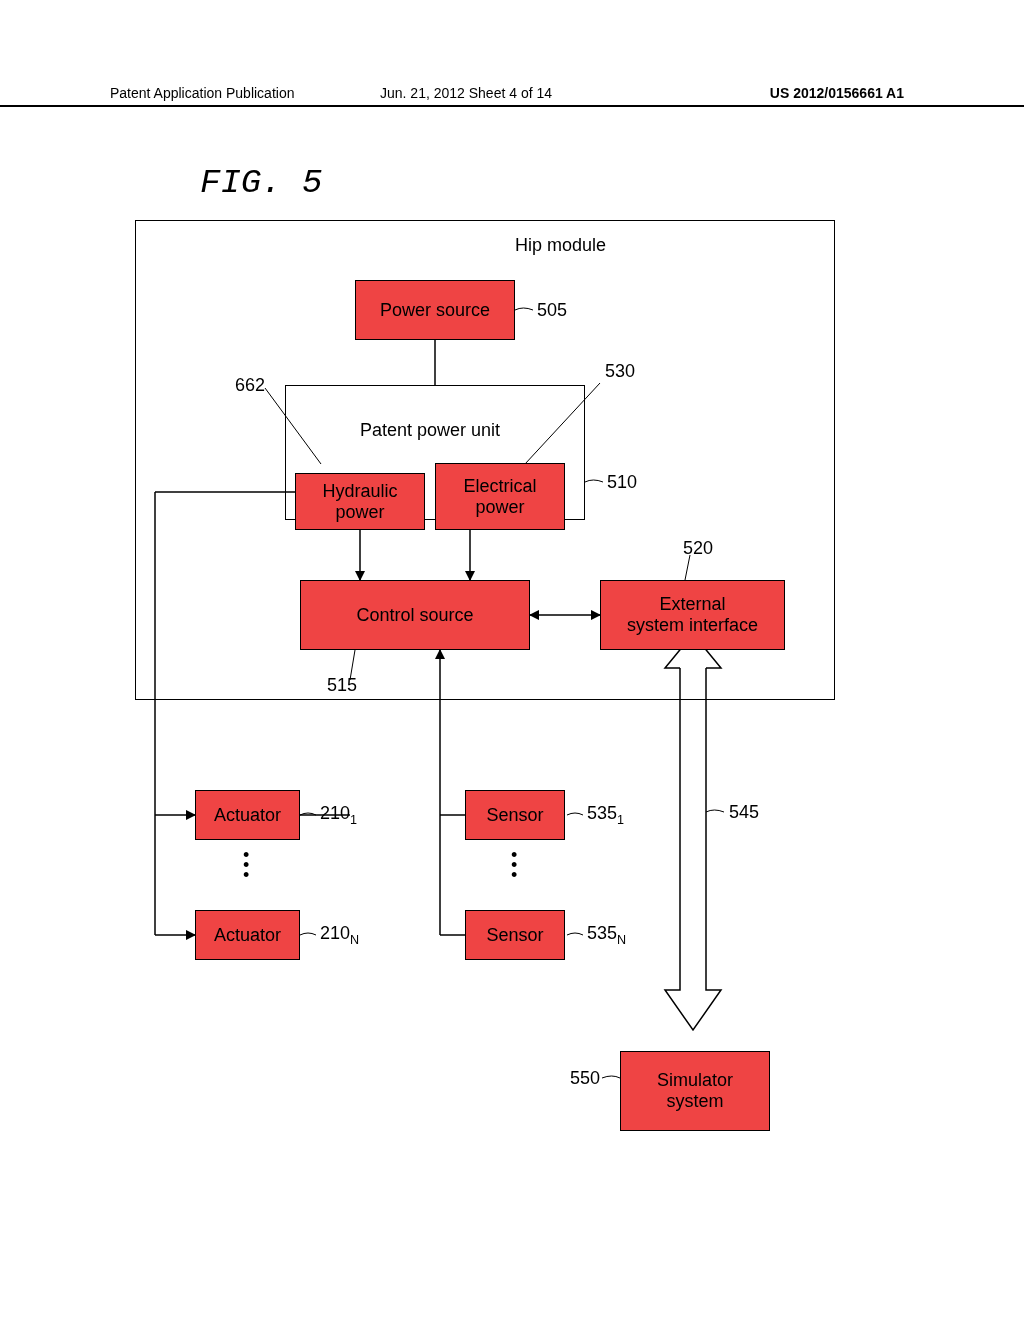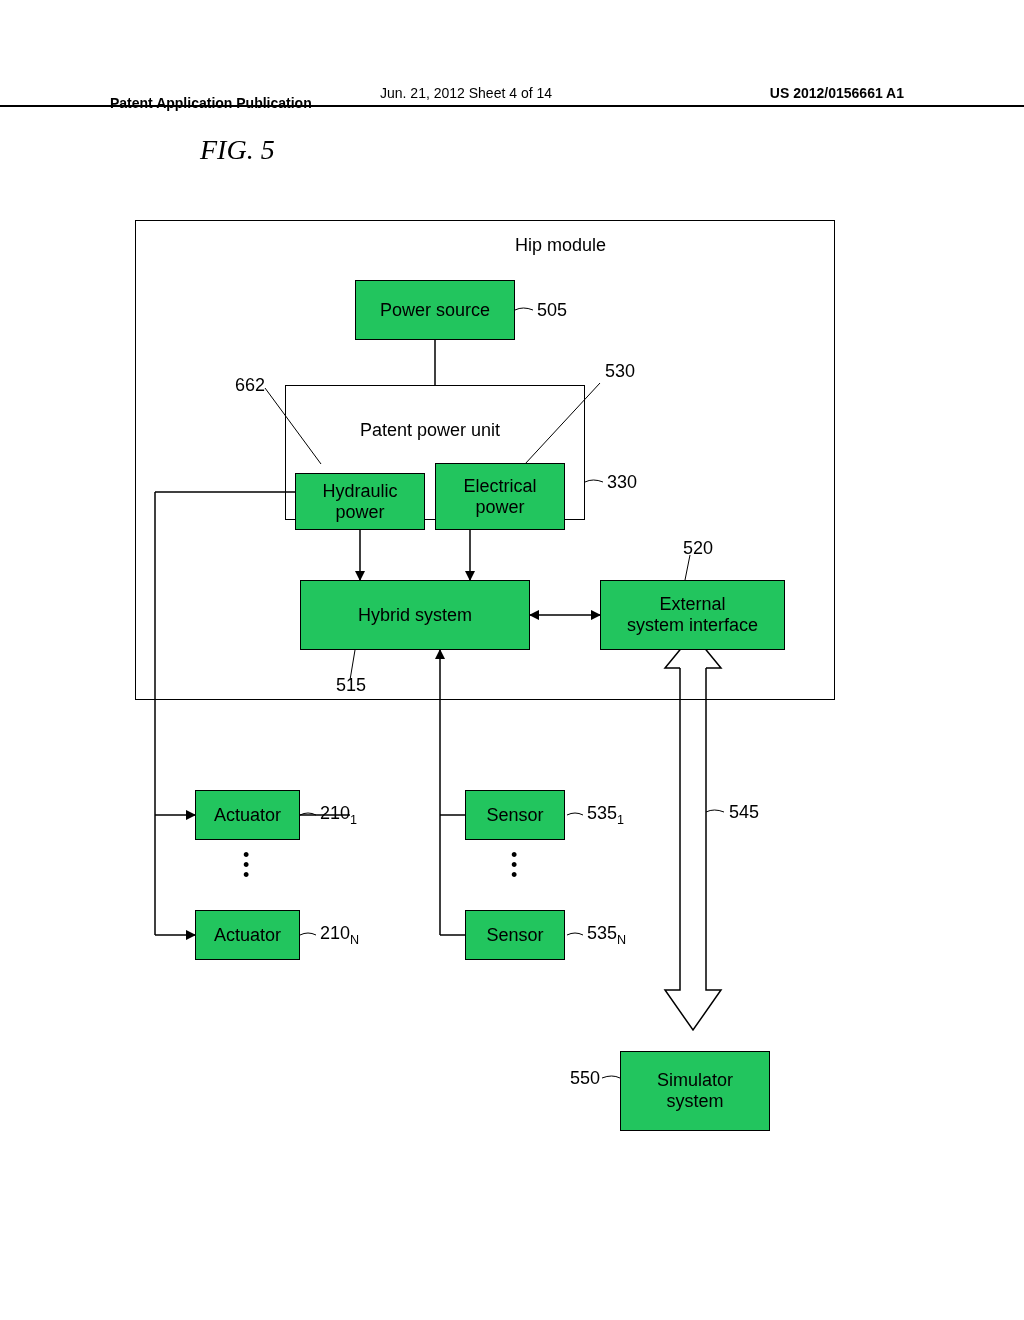--- a/index.html
+++ b/index.html
@@ -16,54 +16,54 @@
     top: 85px;
     left: 0;
     right: 0;
     height: 20px;
     border-bottom: 2px solid #000;
     font-size: 14px;
   }
   .hdr-left {
     position: absolute;
     left: 110px;
-    top: 10px;
+    top: 0;
+    font-weight: normal;
+  }
+  .hdr-center {
+    position: absolute;
+    left: 380px;
+    top: 0;
+  }
+  .hdr-right {
+    position: absolute;
+    right: 120px;
+    top: 0;
     font-weight: bold;
   }
-  .hdr-center {
-    position: absolute;
-    left: 380px;
-    top: 0;
-  }
-  .hdr-right {
-    position: absolute;
-    right: 120px;
-    top: 0;
-    font-weight: bold;
-  }
   .fig-title {
     position: absolute;
-    top: 134px;
+    top: 164px;
     left: 200px;
     font-style: italic;
-    font-family: Liberation Serif, serif;
-    font-size: 28px;
+    font-family: Liberation Mono, monospace;
+    font-size: 34px;
   }
 
   .canvas {
     position: absolute;
     left: 135px;
     top: 220px;
     width: 760px;
     height: 1000px;
   }
 
   .box {
     position: absolute;
-    background: #22c55e;
+    background: #ef4444;
     border: 1.5px solid #000;
     display: flex;
     align-items: center;
     justify-content: center;
     text-align: center;
     font-size: 18px;
     box-sizing: border-box;
   }
 
   .open-box {
@@ -177,34 +177,34 @@
 
   <div class="box" style="left:220px; top:60px; width:160px; height:60px;">
     <span>Power source</span>
   </div>
   <div class="label" style="left:402px; top:80px;">505</div>
 
   <div class="open-box" style="left:150px; top:165px; width:300px; height:135px;"></div>
   <div class="label" style="left:225px; top:200px;">Patent power unit</div>
   <div class="label" style="left:100px; top:155px;">662</div>
   <div class="label" style="left:470px; top:141px;">530</div>
-  <div class="label" style="left:472px; top:252px;">330</div>
+  <div class="label" style="left:472px; top:252px;">510</div>
 
   <div class="box" style="left:160px; top:243px; width:130px; height:57px; white-space:pre-line;margin-top:10px;">
     <span>Hydraulic<br>power</span>
   </div>
 
   <div class="box" style="left:300px; top:243px; width:130px; height:67px; white-space:pre-line;">
     <span>Electrical<br>power</span>
   </div>
 
   <div class="box" style="left:165px; top:360px; width:230px; height:70px;">
-    <span>Hybrid system</span>
-  </div>
-  <div class="label" style="left:201px; top:455px;">515</div>
+    <span>Control source</span>
+  </div>
+  <div class="label" style="left:192px; top:455px;">515</div>
 
   <div class="box" style="left:465px; top:360px; width:185px; height:70px; white-space:pre-line;">
     <span>External<br>system interface</span>
   </div>
   <div class="label" style="left:548px; top:318px;">520</div>
 
   <div class="box" style="left:60px; top:570px; width:105px; height:50px;">
     <span>Actuator</span>
   </div>
   <div class="label" style="left:185px; top:583px;">210<sub>1</sub></div>

